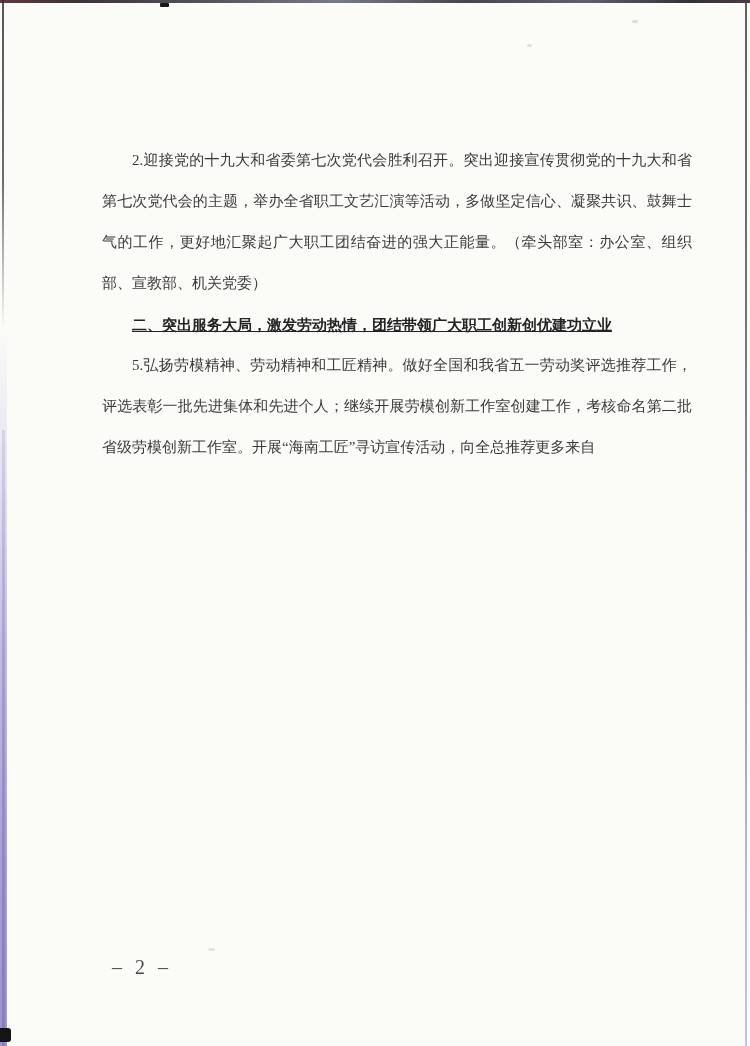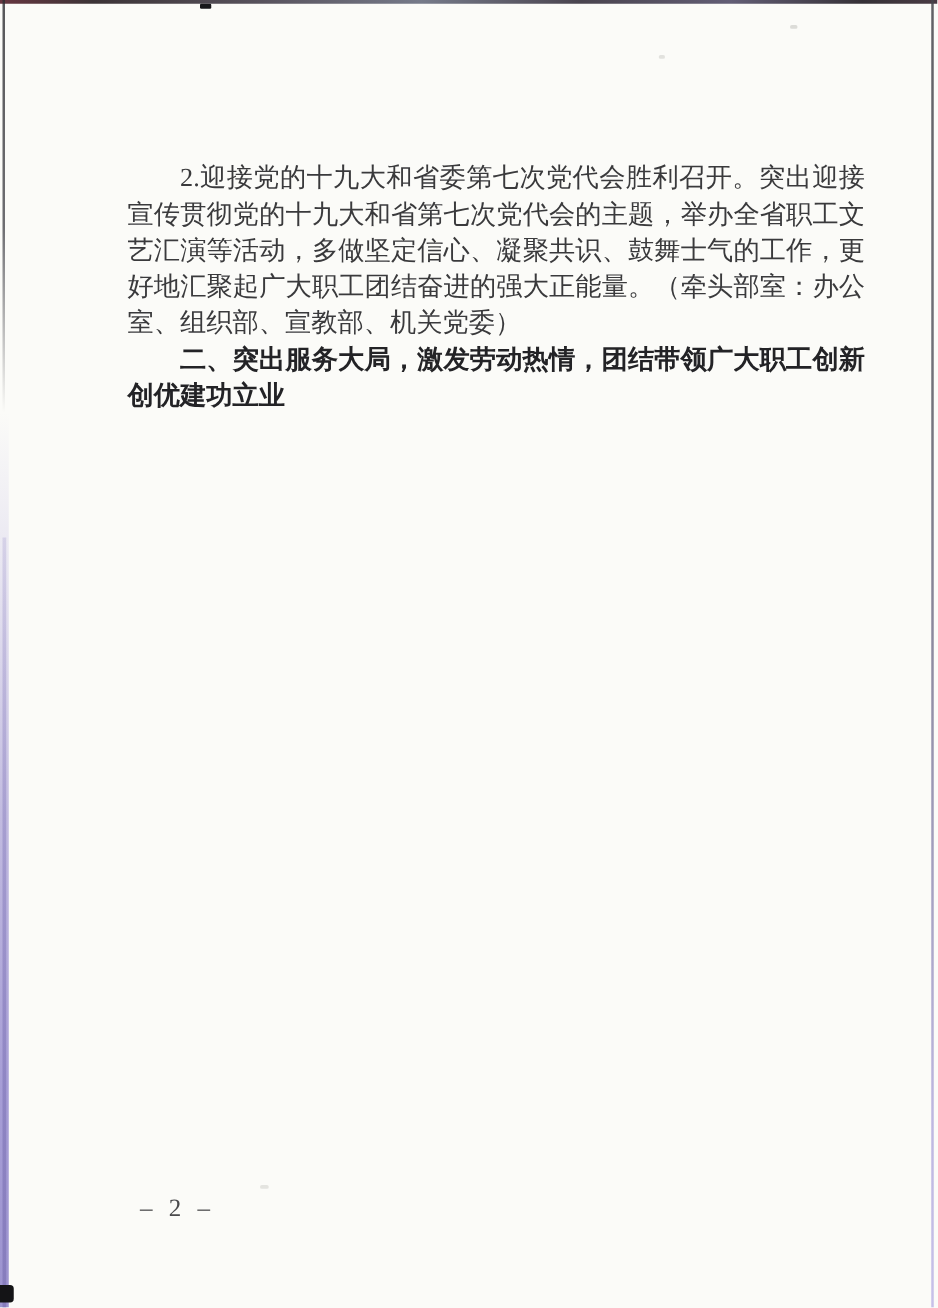--- a/index.html
+++ b/index.html
@@ -72,38 +72,39 @@
     background: #141416;
     border-radius: 0 3px 3px 0;
   }
   .speck-1 { position:absolute; left:632px; top:20px;  width:6px; height:3px; background:#dcdcd8; border-radius:2px; }
   .speck-2 { position:absolute; left:527px; top:44px;  width:5px; height:3px; background:#e2e2de; border-radius:2px; }
   .speck-3 { position:absolute; left:208px; top:948px; width:7px; height:3px; background:#e4e4e0; border-radius:2px; }
   
   .content {
     position: absolute;
     left: 102px;
-    top: 128px;
+    top: 140px;
     width: 590px;
     color: var(--ink, #3a3a3c);
-    font-size: 21px;
-    line-height: 29px;
+    font-size: 15px;
+    line-height: 41px;
     text-align: justify;
     text-justify: inter-ideograph;
     letter-spacing: 0;
   }
   .content p {
     margin: 0;
     padding: 0;
     text-indent: 2em;
   }
   .content p.heading {
     font-family: "Liberation Sans", "DejaVu Sans", sans-serif;
     font-weight: bold;
     color: var(--ink-heading, #232326);
+    text-decoration: underline;
   }
   .page-number {
     position: absolute;
     left: 112px;
     top: 956px;
     color: #4a4a4c;
     font-size: 20px;
     letter-spacing: 4px;
     font-family: "Liberation Serif", "DejaVu Serif", serif;
   }
@@ -120,16 +121,17 @@
   <div class="edge-left-stripe"></div>
   <div class="edge-left-stripe-core"></div>
   <div class="corner-blob"></div>
   <div class="speck-1"></div>
   <div class="speck-2"></div>
   <div class="speck-3"></div>
 
   <div class="content">
       <p class="body">2.迎接党的十九大和省委第七次党代会胜利召开。突出迎接宣传贯彻党的十九大和省第七次党代会的主题，举办全省职工文艺汇演等活动，多做坚定信心、凝聚共识、鼓舞士气的工作，更好地汇聚起广大职工团结奋进的强大正能量。（牵头部室：办公室、组织部、宣教部、机关党委）</p>
       <p class="heading">二、突出服务大局，激发劳动热情，团结带领广大职工创新创优建功立业</p>
+      <p class="body">5.弘扬劳模精神、劳动精神和工匠精神。做好全国和我省五一劳动奖评选推荐工作，评选表彰一批先进集体和先进个人；继续开展劳模创新工作室创建工作，考核命名第二批省级劳模创新工作室。开展“海南工匠”寻访宣传活动，向全总推荐更多来自</p>
     </div>
 
   <div class="page-number">– 2 –</div>
 </div>
 
 </body></html>

